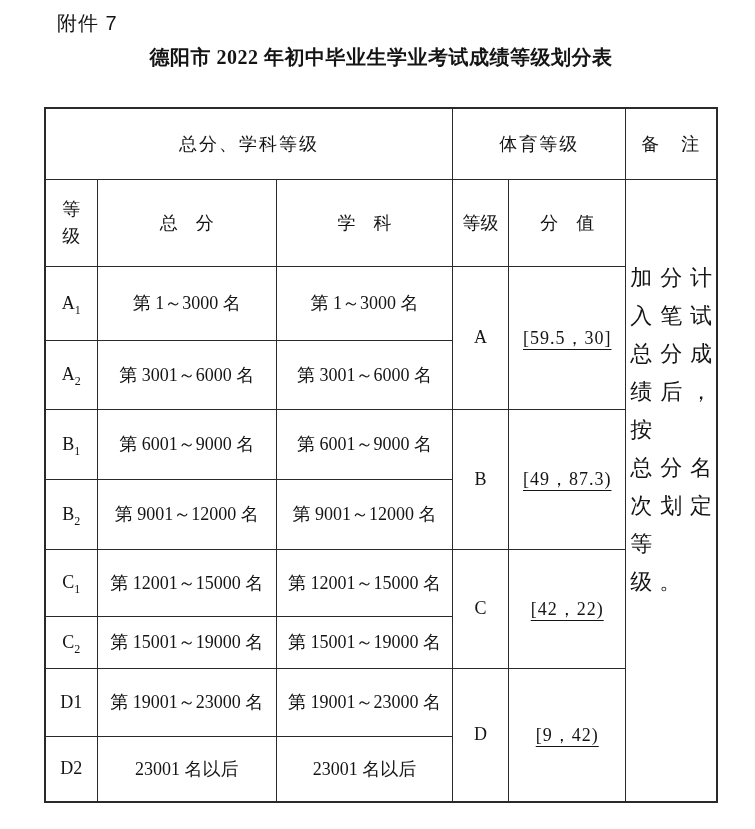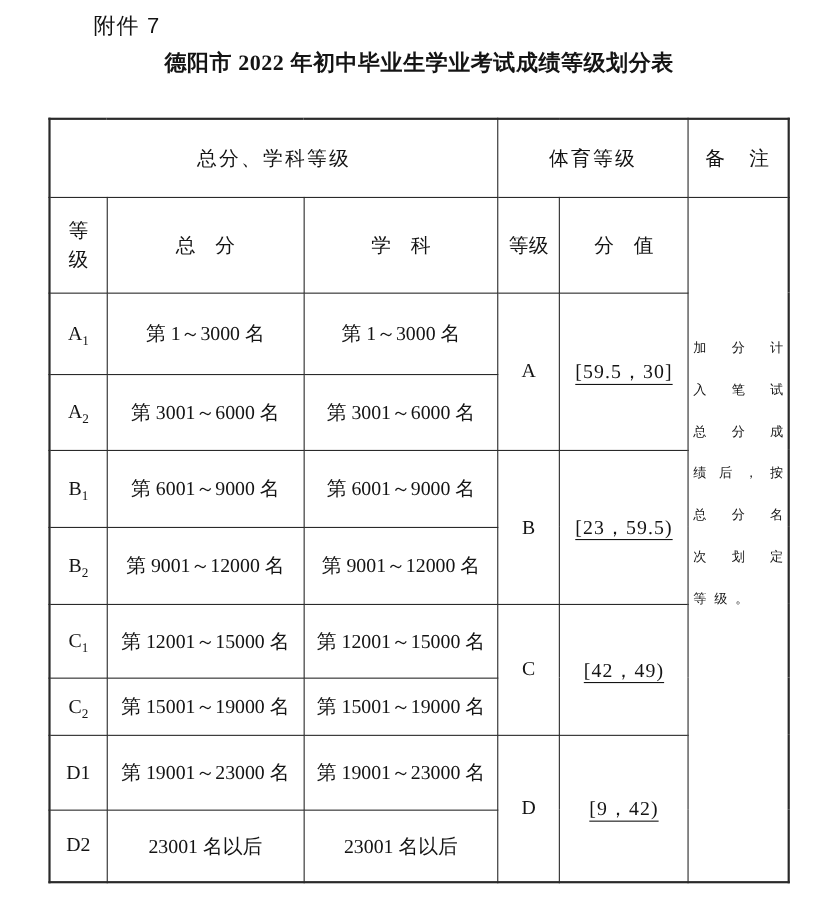--- a/index.html
+++ b/index.html
@@ -5,21 +5,21 @@
   html,body{margin:0;padding:0;background:#ffffff;}
   body{
     width:755px;height:829px;position:relative;
     font-family:"Liberation Serif","DejaVu Serif",serif;
     color:#141414;
     -webkit-font-smoothing:antialiased;
   }
   .attachment{
     position:absolute;left:57px;top:10px;
     font-family:"Liberation Sans","DejaVu Sans",sans-serif;
-    font-size:20px;letter-spacing:1px;margin-left:28px;
+    font-size:20px;letter-spacing:1px;
   }
   .title{
     position:absolute;left:44px;top:44px;width:674px;
     text-align:center;font-size:20px;font-weight:bold;letter-spacing:0.5px;
     white-space:nowrap;
   }
   table.grade-table{
     position:absolute;left:44px;top:107px;width:674px;
     border-collapse:collapse;table-layout:fixed;
     border:2.2px solid #2a2a2a;
@@ -52,21 +52,21 @@
   sub.grade-sub{font-size:12px;line-height:0;}
   .uline{
     text-decoration:underline;
     text-underline-offset:5px;
     text-decoration-thickness:1.2px;
     letter-spacing:1px;
   }
   td.remark-cell{vertical-align:middle;padding:0 9px;}
   .remark-box{margin-bottom:120px;}
   .remark-line{
-    font-size:12px;line-height:38px;
+    font-size:22px;line-height:38px;
     text-align:justify;text-align-last:justify;
   }
   .remark-line:nth-child(7){
     text-align-last:left;letter-spacing:7px;
   }
 </style>
 </head>
 <body>
 
 <div class="attachment">附件 7</div>
@@ -122,35 +122,35 @@
     <td><span>A</span><sub class="grade-sub">2</sub></td>
     <td>第 3001～6000 名</td>
     <td>第 3001～6000 名</td>
   </tr>
 
   <tr class="br3">
     <td><span>B</span><sub class="grade-sub">1</sub></td>
     <td>第 6001～9000 名</td>
     <td>第 6001～9000 名</td>
     <td rowspan="2">B</td>
-    <td rowspan="2"><span class="uline">[23，59.5)</span></td>
+    <td rowspan="2"><span class="uline">[49，87.3)</span></td>
   </tr>
 
   <tr class="br4">
     <td><span>B</span><sub class="grade-sub">2</sub></td>
     <td>第 9001～12000 名</td>
     <td>第 9001～12000 名</td>
   </tr>
 
   <tr class="br5">
     <td><span>C</span><sub class="grade-sub">1</sub></td>
     <td>第 12001～15000 名</td>
     <td>第 12001～15000 名</td>
     <td rowspan="2">C</td>
-    <td rowspan="2"><span class="uline">[42，49)</span></td>
+    <td rowspan="2"><span class="uline">[42，22)</span></td>
   </tr>
 
   <tr class="br6">
     <td><span>C</span><sub class="grade-sub">2</sub></td>
     <td>第 15001～19000 名</td>
     <td>第 15001～19000 名</td>
   </tr>
 
   <tr class="br7">
     <td><span>D1</span><sub class="grade-sub"></sub></td>

